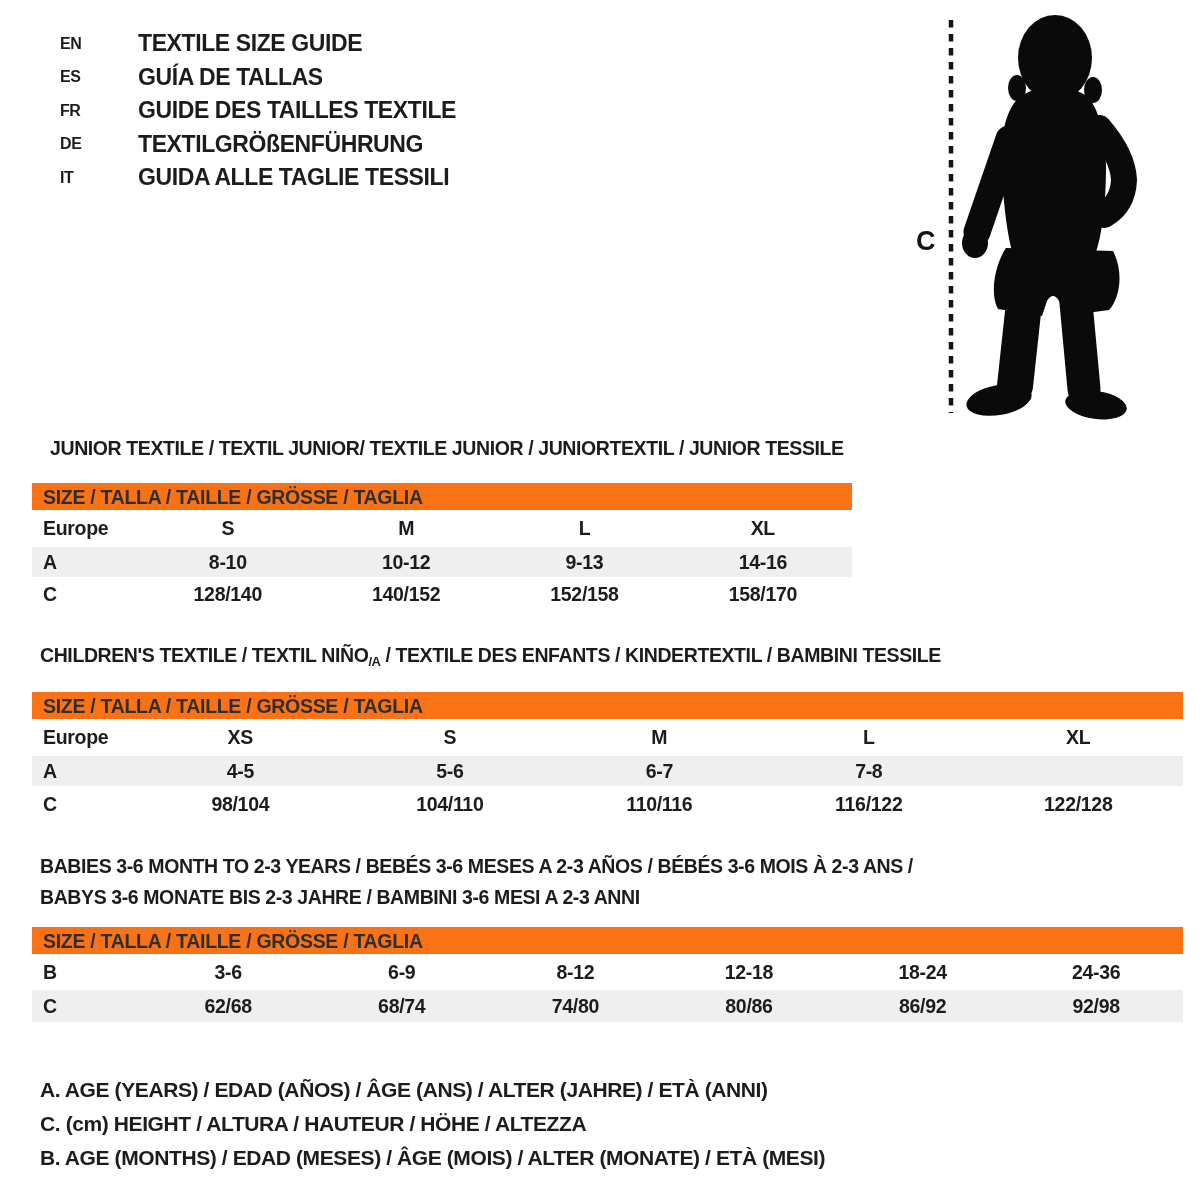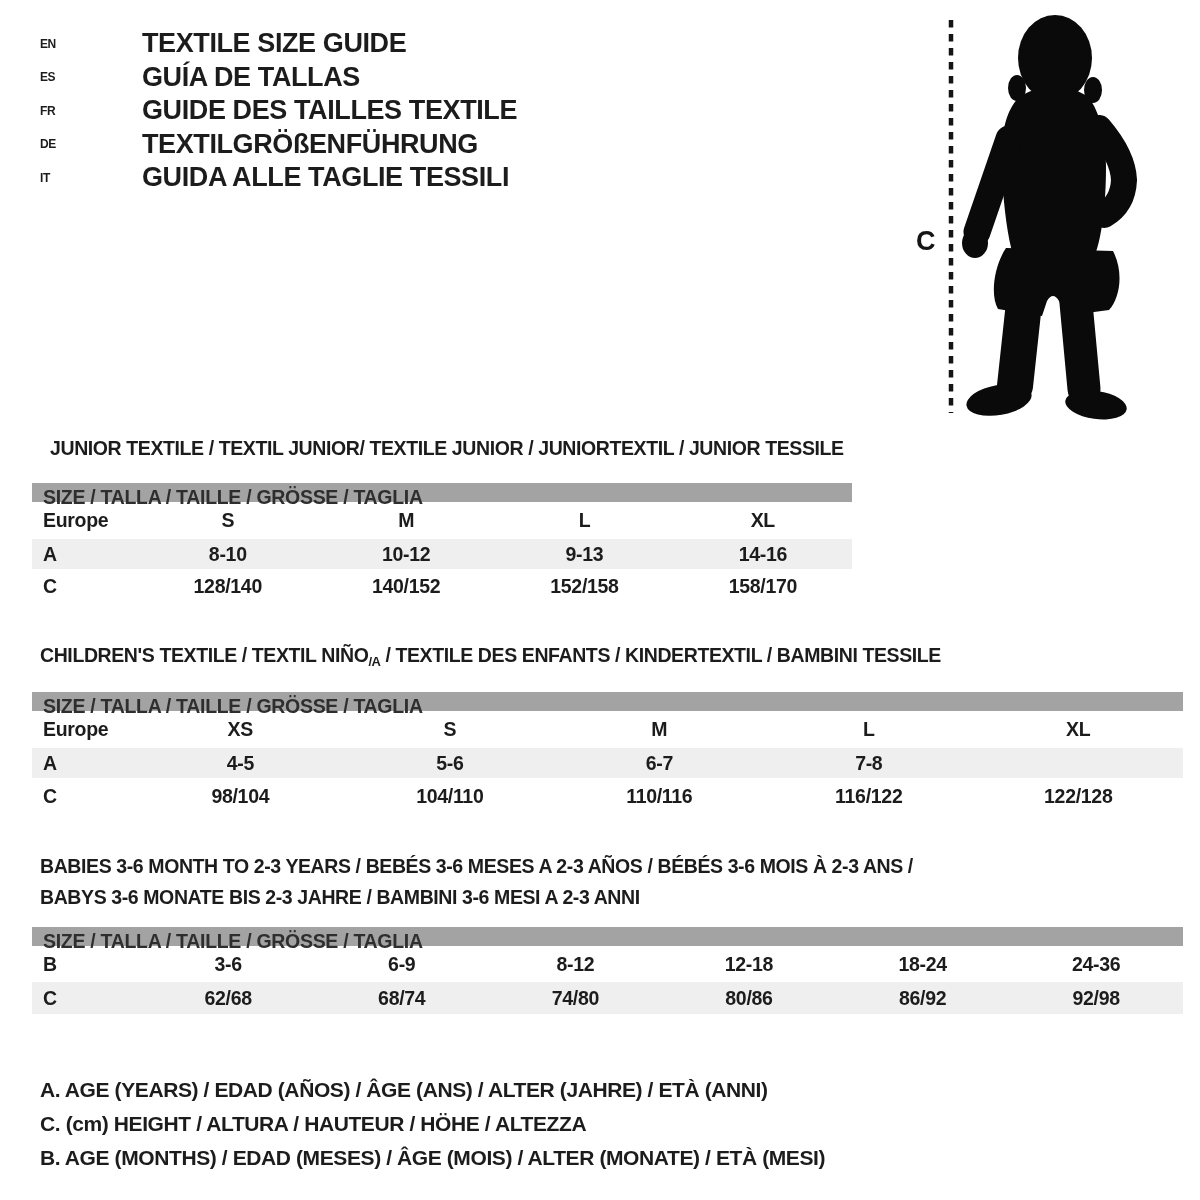--- a/index.html
+++ b/index.html
@@ -2,31 +2,31 @@
 <html><head>
 <meta charset="utf-8">
 <style>
   html,body{margin:0;padding:0;background:#ffffff;}
   body{width:1200px;height:1200px;font-family:"Liberation Sans",sans-serif;font-weight:bold;color:#1c1c1c;}
   .page{position:relative;width:1200px;height:1200px;background:#ffffff;overflow:hidden;}
   .abs{position:absolute;}
 
   
   .lang-row{display:flex;height:33.5px;align-items:center;}
-  .lang-code{width:78px;font-size:12px;letter-spacing:-0.4px;}
-  .lang-title{font-size:27px;letter-spacing:-0.4px;white-space:nowrap;margin-left:24px;}
+  .lang-code{width:78px;font-size:16px;letter-spacing:-0.4px;margin-left:20px;}
+  .lang-title{font-size:23px;letter-spacing:-0.4px;white-space:nowrap;}
 
   
   .sec-title{font-size:19.5px;letter-spacing:-0.4px;white-space:nowrap;}
   .sub{font-size:13px;vertical-align:-4px;letter-spacing:-0.5px;}
   .two-line{line-height:31px;}
 
   
   .tbl{font-size:19.5px;letter-spacing:-0.3px;}
-  .bar{background:#a3a3a3;height:19px;line-height:28px;padding-left:11px;color:#2e2e2e;white-space:nowrap;}
+  .bar{background:#f97316;height:27px;line-height:28px;padding-left:11px;color:#2e2e2e;white-space:nowrap;}
   .trow{display:grid;}
   .cols-j{grid-template-columns:13% repeat(4,1fr);}
   .cols-5{grid-template-columns:9% repeat(5,1fr);}
   .cols-6{grid-template-columns:9.5% repeat(6,1fr);}
   .h37{height:37px}.h30{height:30px}.h35{height:35px}.h36{height:36px}.h32{height:32px}
   .alt{background:#efefef;}
   .cell{display:flex;align-items:center;justify-content:center;white-space:nowrap;}
   .cell.lbl{justify-content:flex-start;padding-left:11px;}
 
   

